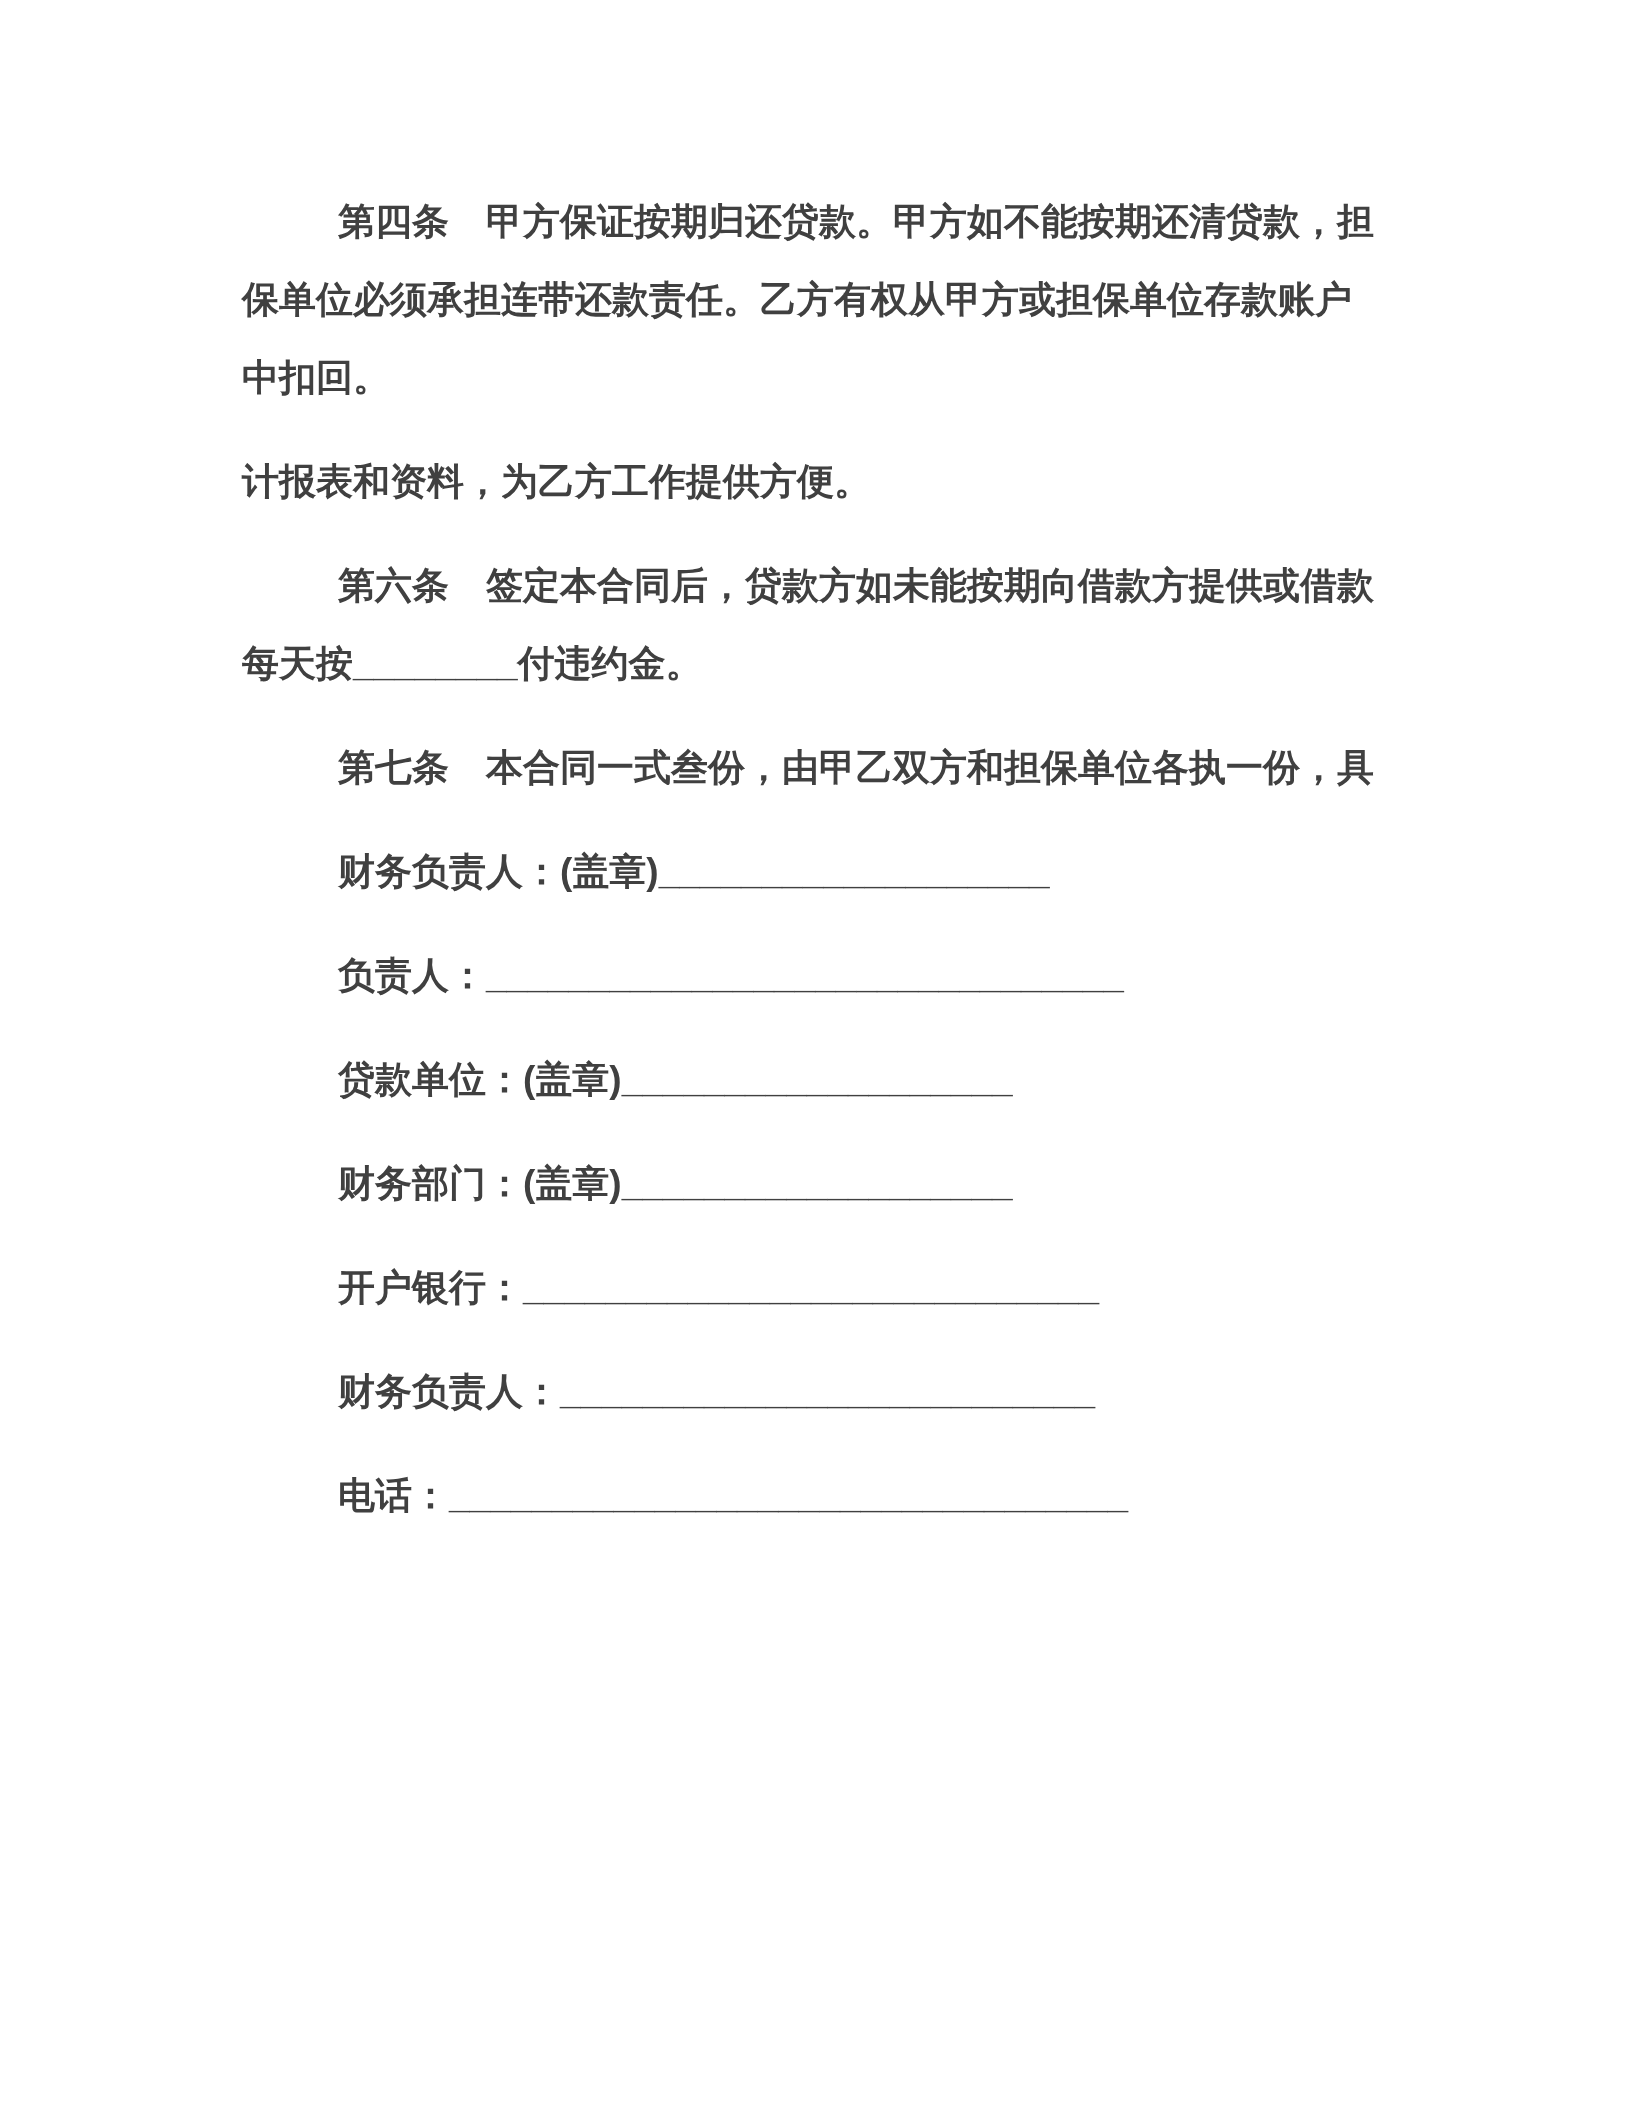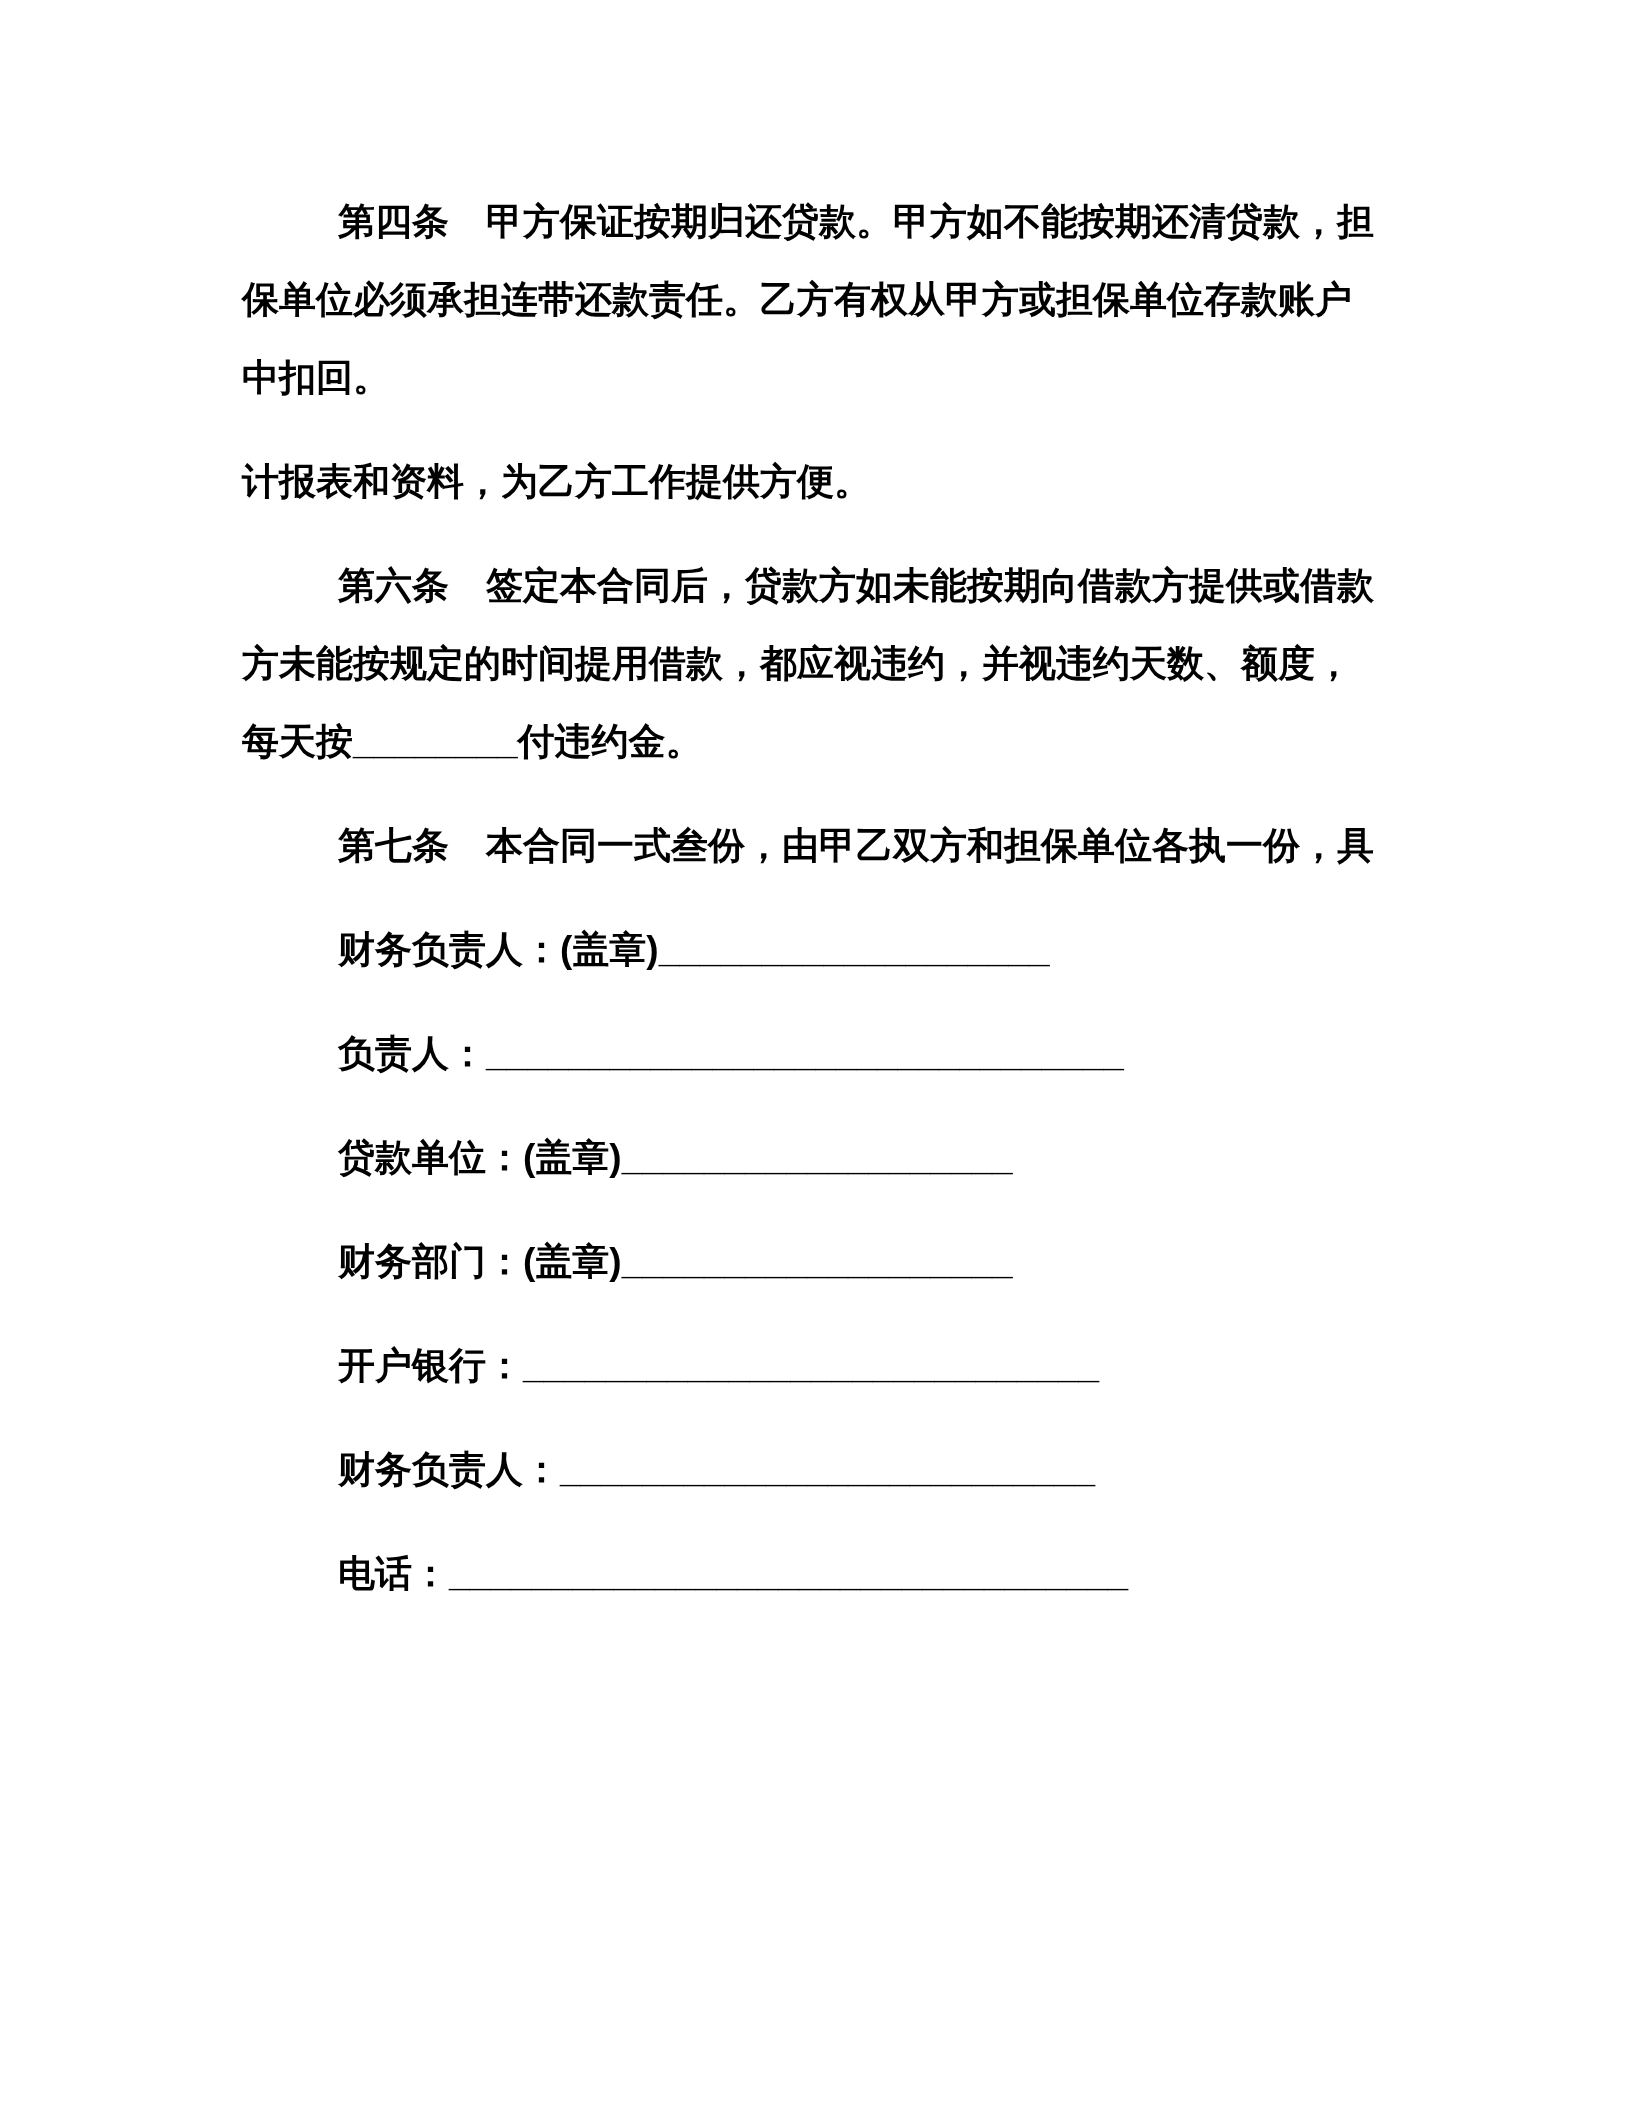--- a/index.html
+++ b/index.html
@@ -11,21 +11,21 @@
     position: relative;
     width: 1600px;
     height: 2112px;
     background: #ffffff;
     box-sizing: border-box;
     padding: 183px 230px 0 242px;
     overflow: hidden;
     font-family: "Liberation Sans", "DejaVu Sans", sans-serif;
     font-weight: 700;
     font-size: 37px;
-    color: #000000;
+    color: #404040;
   }
   .para {
     margin: 0 0 26px 0;
   }
   .line {
     height: 78px;
     line-height: 78px;
     white-space: pre;
     letter-spacing: 0;
   }
@@ -43,21 +43,20 @@
     <div class="line">保单位必须承担连带还款责任。乙方有权从甲方或担保单位存款账户</div>
     <div class="line">中扣回。</div>
   </div>
 
   <div class="para">
     <div class="line">计报表和资料，为乙方工作提供方便。</div>
   </div>
 
   <div class="para">
     <div class="line indent">第六条　签定本合同后，贷款方如未能按期向借款方提供或借款</div>
-    <div class="line">方未能按规定的时间提用借款，都应视违约，并视违约天数、额度，</div>
     <div class="line">每天按________付违约金。</div>
   </div>
 
   <div class="para">
     <div class="line indent">第七条　本合同一式叁份，由甲乙双方和担保单位各执一份，具</div>
   </div>
 
   <div class="para">
     <div class="line indent">财务负责人：(盖章)___________________</div>
   </div>

